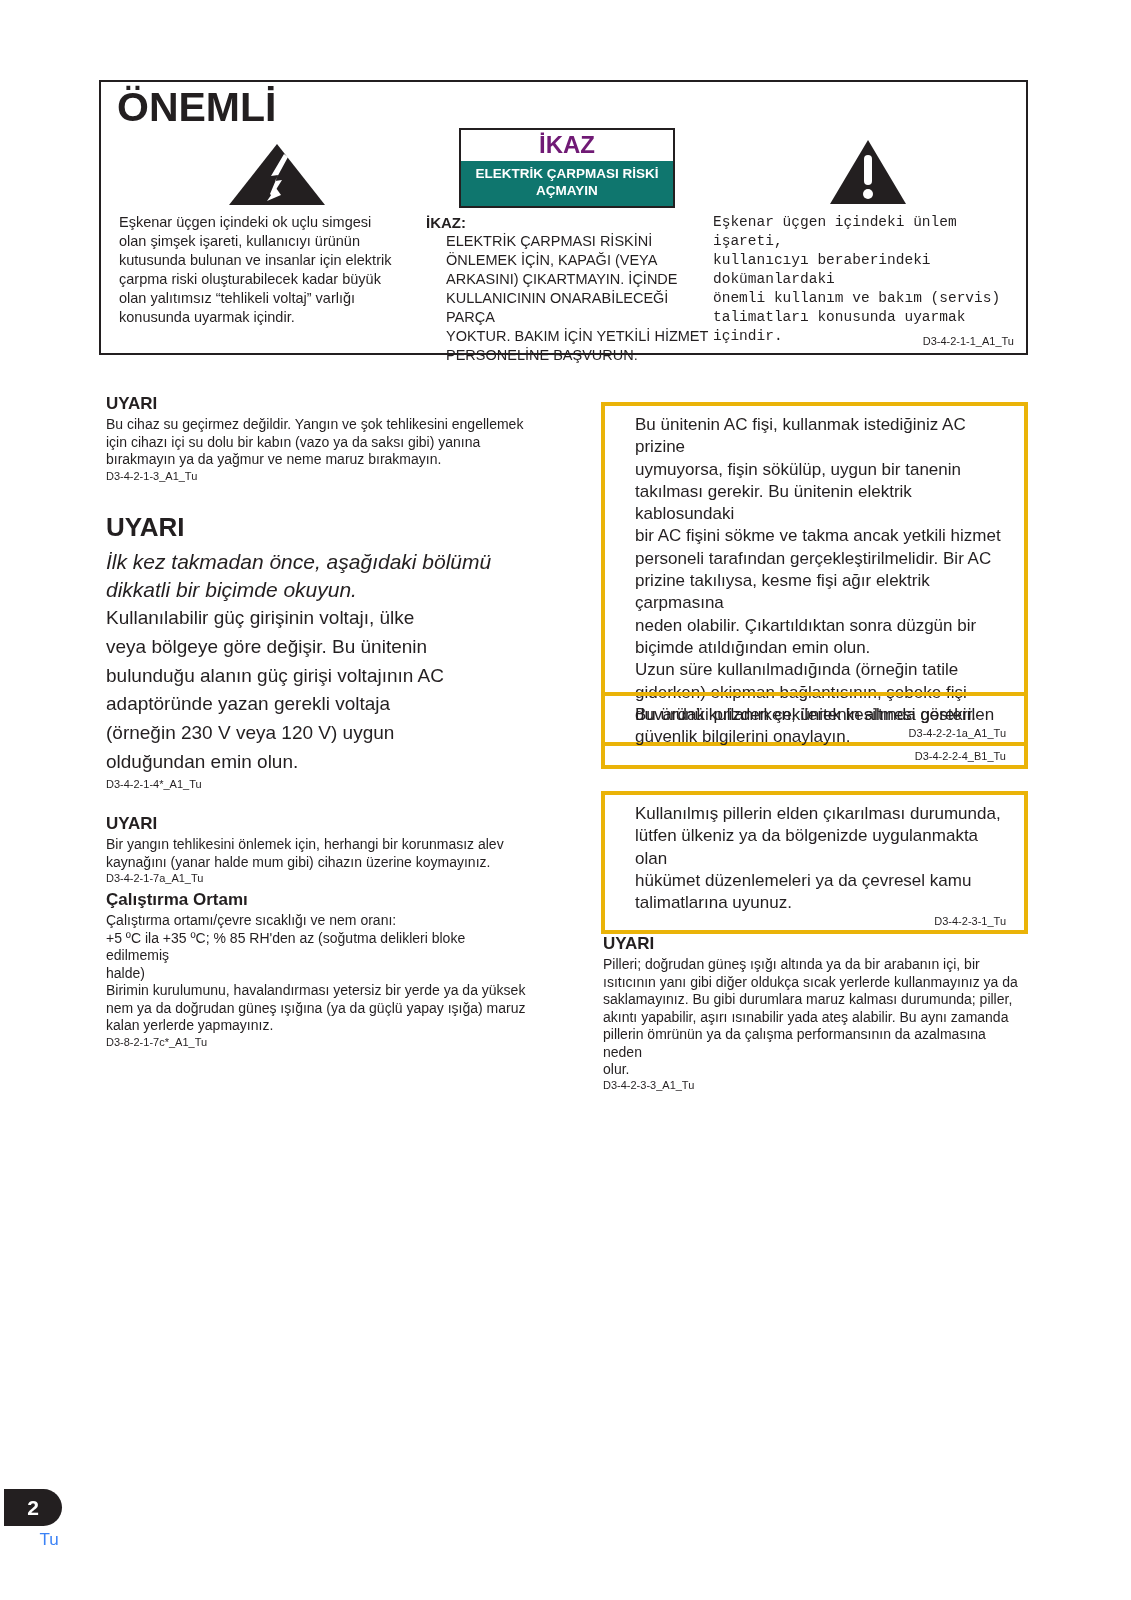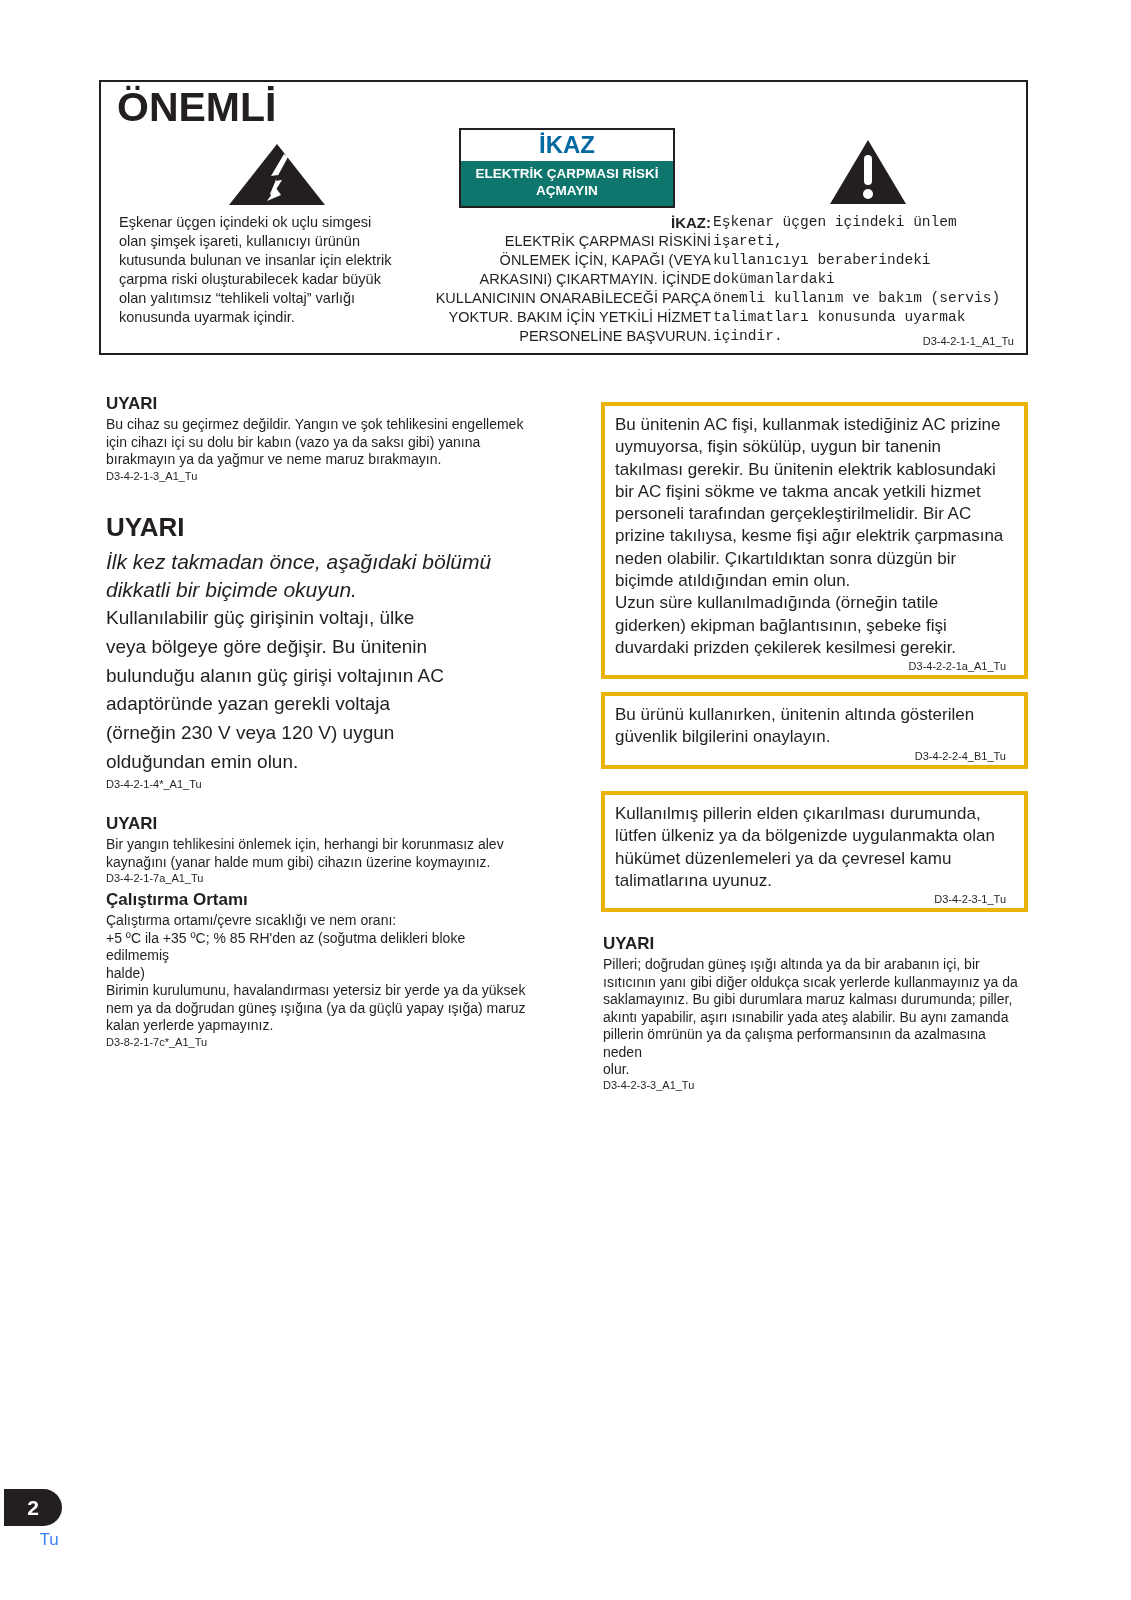--- a/index.html
+++ b/index.html
@@ -1,47 +1,47 @@
 <!DOCTYPE html>
 <html><head>
 <meta charset="utf-8">
 <style>
   html,body{margin:0;padding:0;background:#fff;}
   .page{
     position:relative;width:1131px;height:1600px;background:#ffffff;
     font-family:"Liberation Sans", sans-serif;color:#231f20;overflow:hidden;
   }
-  .pre{white-space:pre-line;}
+  .pre{white-space:pre-line;margin-left:20px;}
   .code{font-size:11px;font-weight:normal;line-height:13px;}
   
   .top-box{
     position:absolute;left:99px;top:80px;width:925px;height:271px;
     border:2px solid #231f20;
   }
   .top-title{
     position:absolute;left:16px;top:2px;margin:0;
     font-size:41px;font-weight:bold;letter-spacing:0px;line-height:46px;
   }
   .tri-lightning{position:absolute;left:126px;top:60px;width:100px;height:65px;}
   .tri-exclaim{position:absolute;left:727px;top:56px;width:80px;height:68px;}
   .ikaz-box{
     position:absolute;left:358px;top:46px;width:212px;
     border:2px solid #231f20;background:#231f20;
   }
   .ikaz-title{
-    background:#ffffff;color:#0369a1;text-align:center;
+    background:#ffffff;color:#701a75;text-align:center;
     font-size:24px;font-weight:bold;line-height:28px;padding:1px 0 2px;
   }
   .ikaz-band{
     background:#0f766e;color:#ffffff;text-align:center;
     font-size:13.5px;font-weight:bold;line-height:17px;padding:4px 2px 7px;
   }
   .tb-col{position:absolute;top:131px;margin:0;font-size:14.5px;line-height:19px;}
   .tb-col1{left:18px;width:302px;}
-  .tb-col2{left:325px;width:285px;text-align:right;}
+  .tb-col2{left:325px;width:285px;}
   .tb-col3{left:612px;width:298px;font-family:Liberation Mono, monospace;}
   .tb-col2-h{font-weight:bold;font-size:15px;}
   .tb-code{position:absolute;right:12px;bottom:5px;}
   
   .lsec{position:absolute;left:106px;width:426px;}
   .h-small{margin:0 0 2px 0;font-size:17px;font-weight:bold;line-height:20px;}
   .t-small{margin:0;font-size:14px;line-height:17.5px;}
   .sec-warn-main{top:512px;}
   .h-big{margin:0 0 6px 0;font-size:26px;font-weight:bold;line-height:30px;}
   .t-intro{margin:0;font-size:21px;line-height:28px;font-style:italic;}

